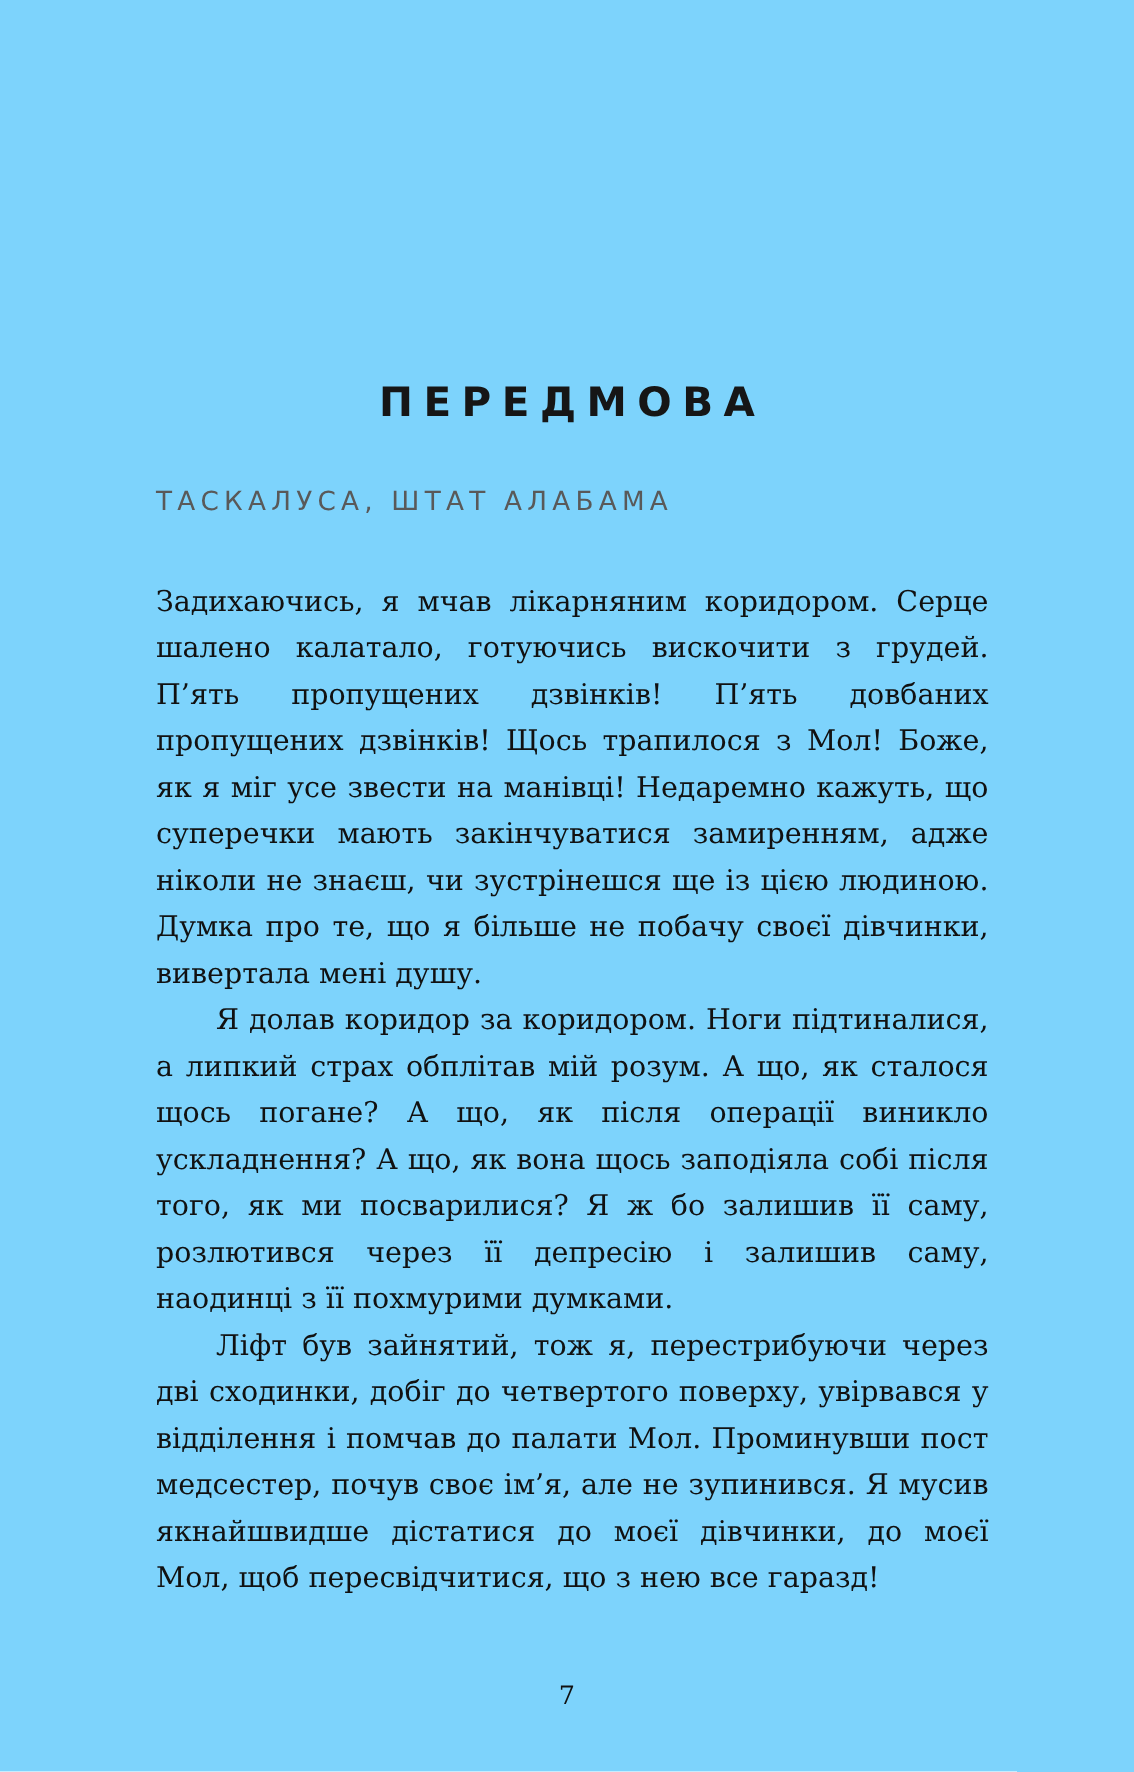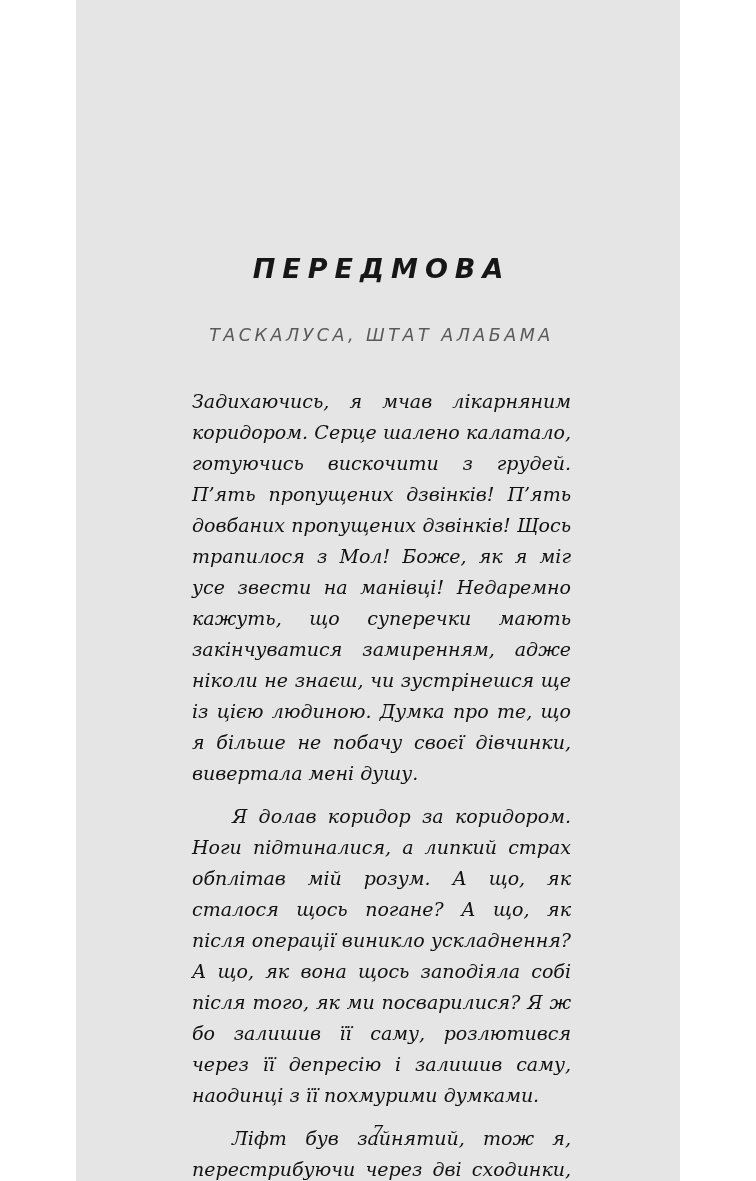--- a/index.html
+++ b/index.html
@@ -2,59 +2,58 @@
 <html lang="uk"><head>
 <meta charset="utf-8">
 <style>
   html, body {
     margin: 0;
     padding: 0;
     background: #ffffff;
   }
   .book-page {
     position: relative;
-    width: 604px;
+    width: 756px;
     height: 1181px;
     margin: 0 auto;
-    background: #e5e5e5;
+    background: #7dd3fc;
     box-sizing: border-box;
     padding: 253px 97px 0 104px;
     overflow: hidden;
-    font-style: italic;
   }
   .chapter-title {
     margin: 0 0 34px 0;
     font-family: "DejaVu Sans", "Liberation Sans", sans-serif;
     font-size: 27px;
     font-weight: 700;
     letter-spacing: 7px;
     color: #161616;
     text-align: center;
     text-transform: uppercase;
   }
   .chapter-subtitle {
     margin: 0 0 34px 0;
     font-family: "DejaVu Sans", "Liberation Sans", sans-serif;
     font-size: 17.5px;
     font-weight: 400;
     letter-spacing: 3.5px;
     line-height: 34px;
     color: #595959;
-    text-align: center;
+    text-align: left;
     text-transform: uppercase;
   }
   .body-text {
     font-family: "DejaVu Serif", "Liberation Serif", serif;
     font-size: 19px;
     line-height: 31px;
     color: #111111;
     text-align: justify;
   }
   .body-text p {
-    margin: 12px;
+    margin: 0;
     text-indent: 40px;
   }
   .body-text p.first {
     text-indent: 0;
   }
   .page-number {
     position: absolute;
     left: 0;
     right: 0;
     bottom: 40px;

